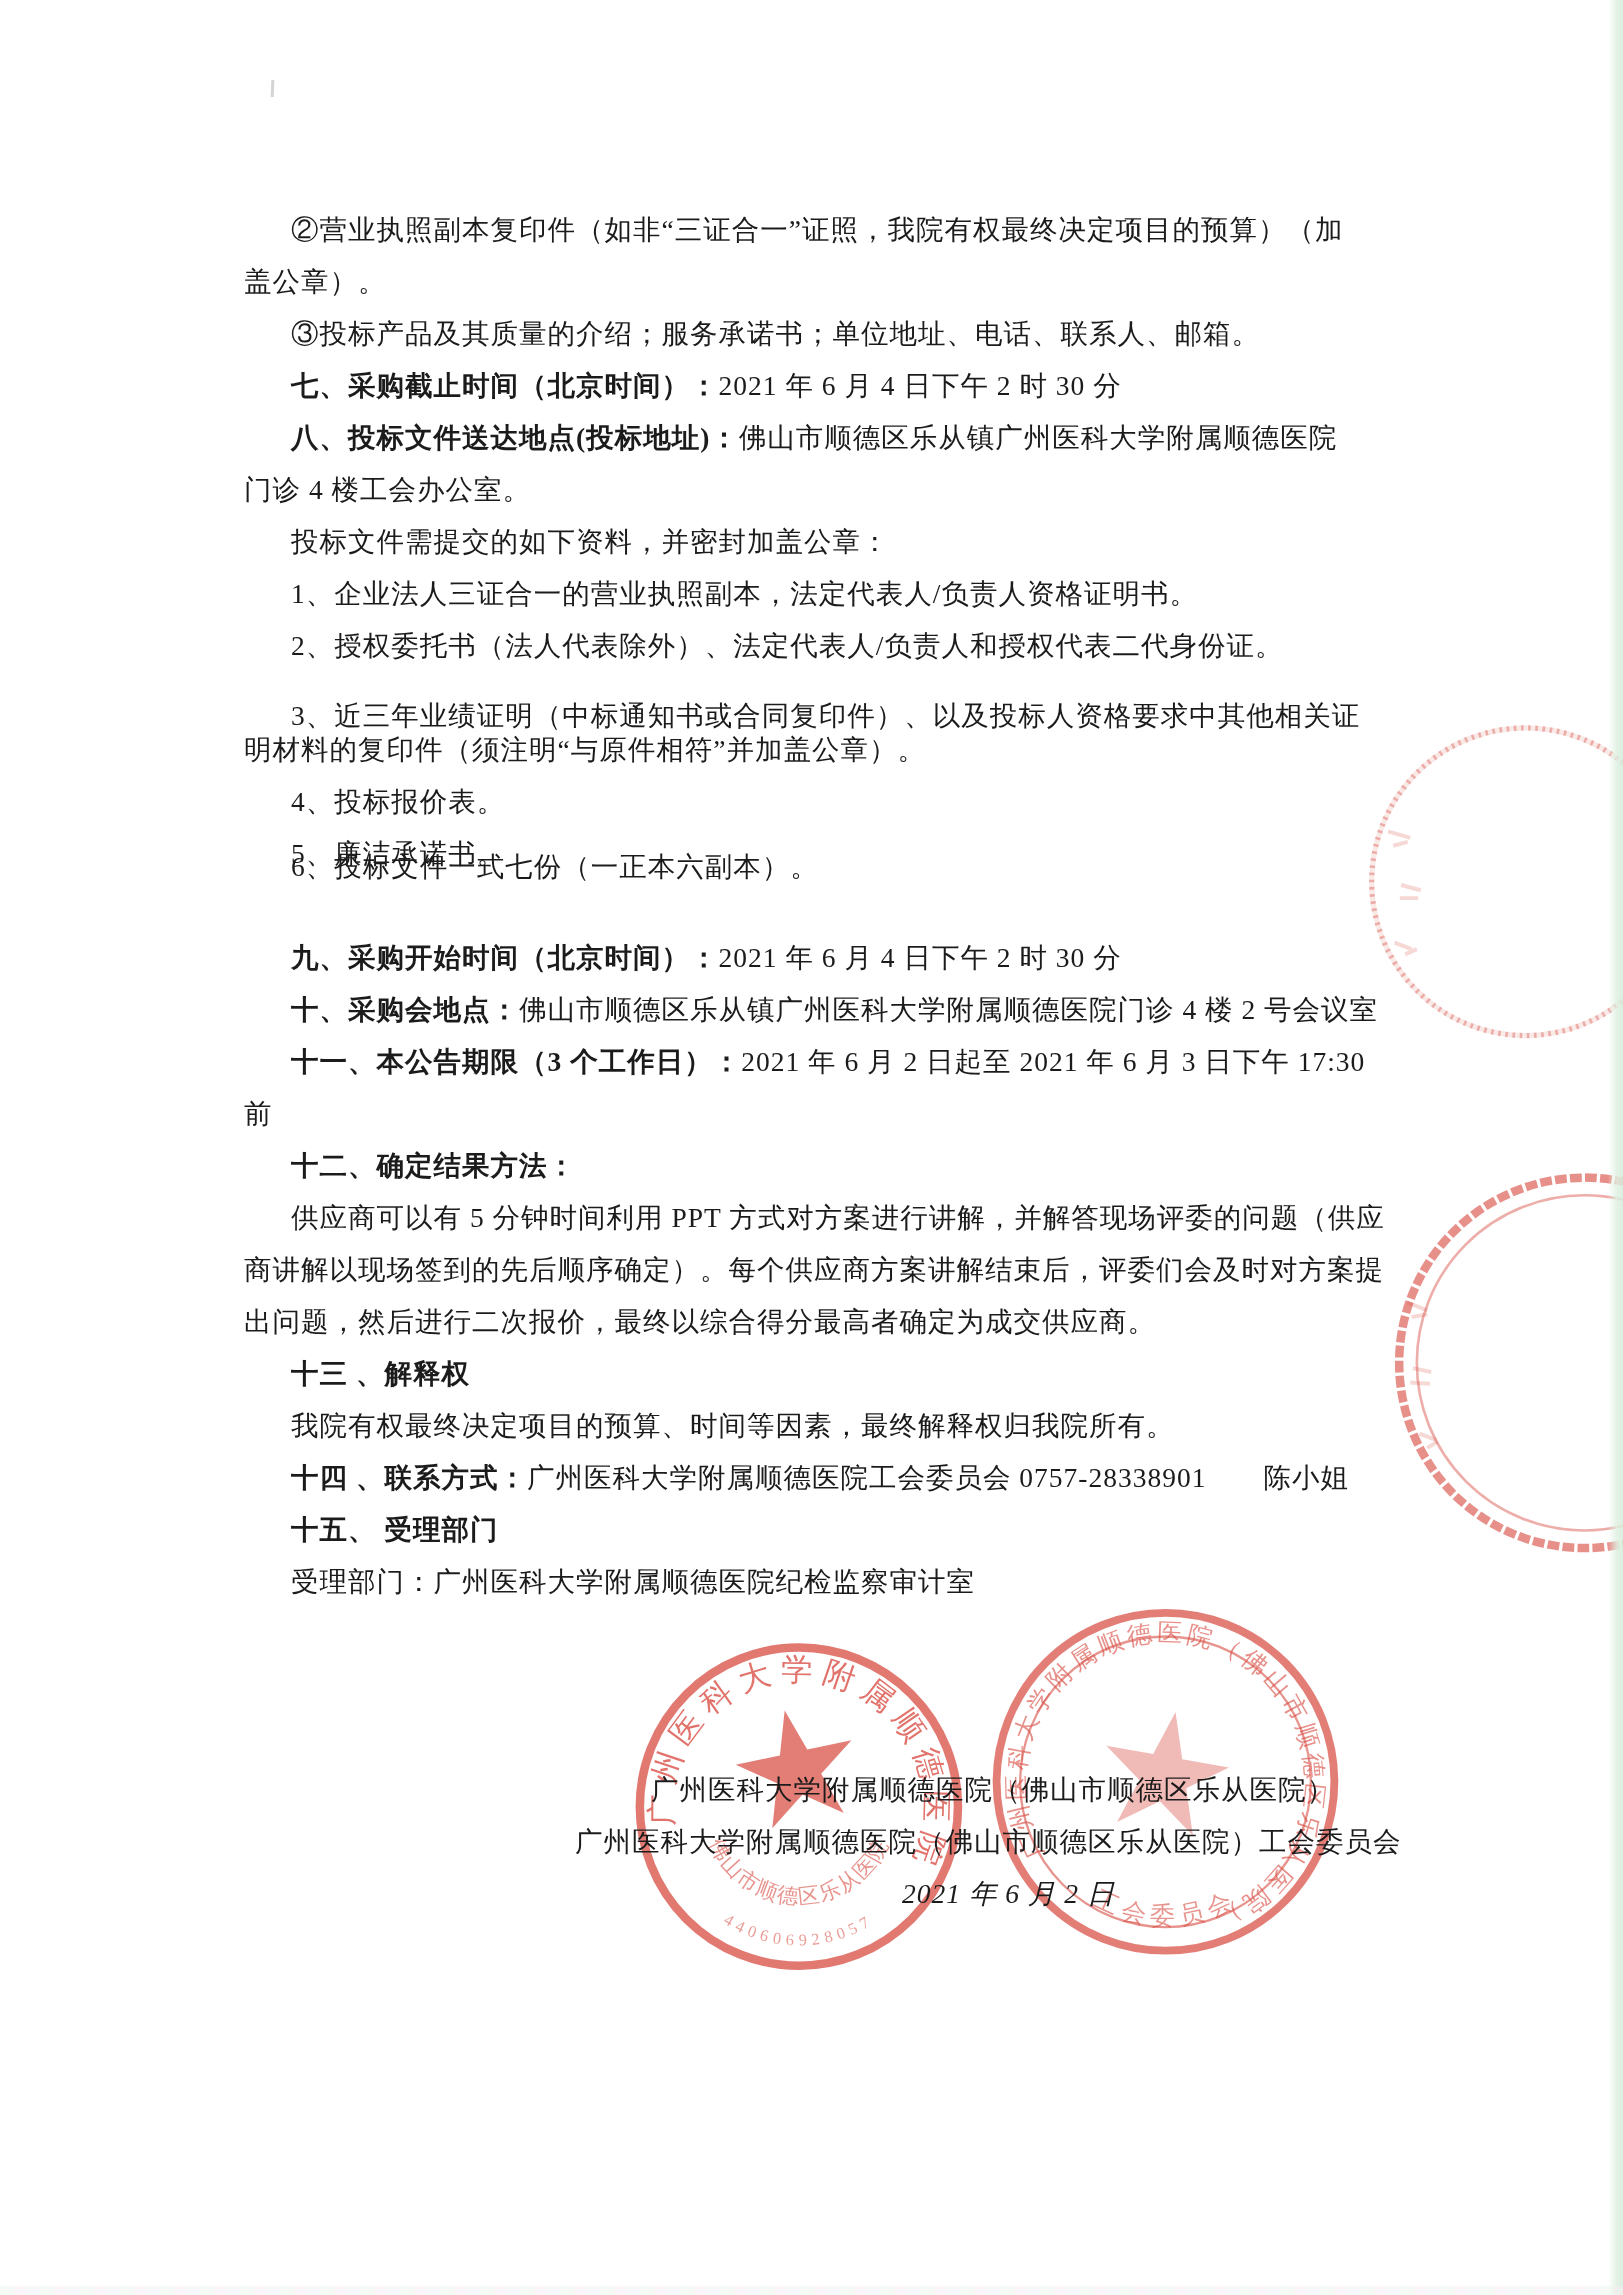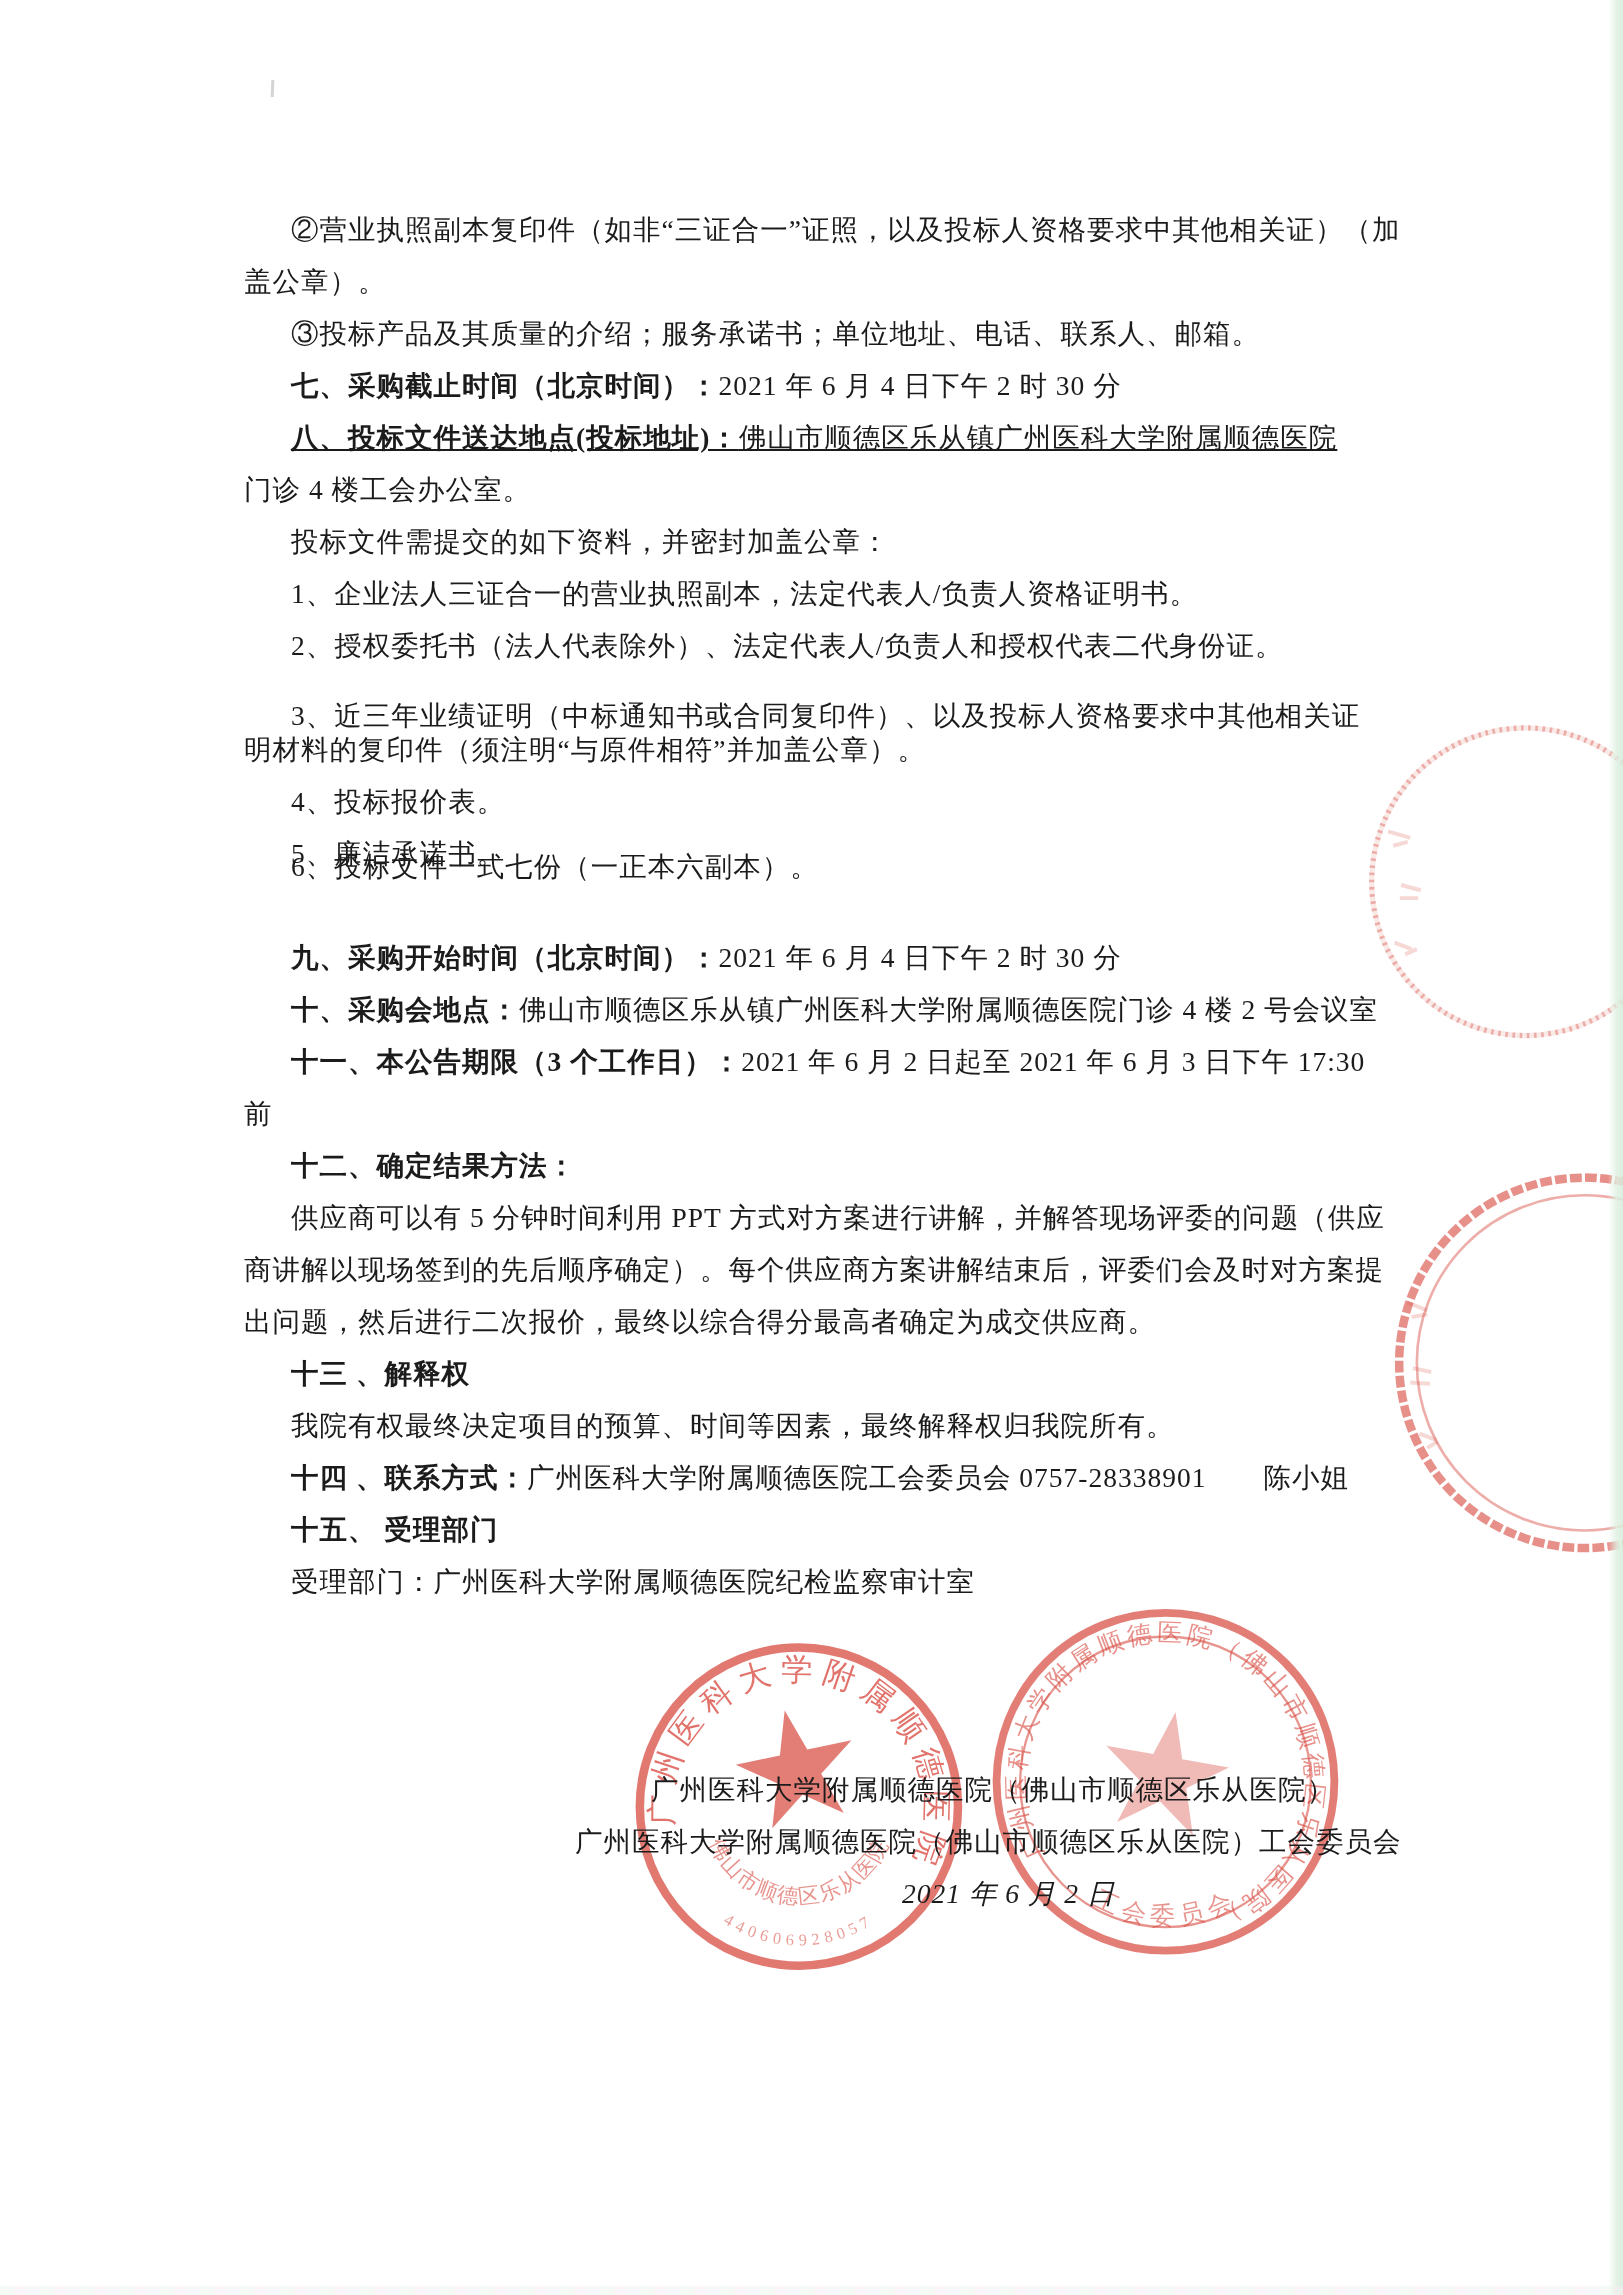--- a/index.html
+++ b/index.html
@@ -96,25 +96,25 @@
       <text font-size="38" letter-spacing="6" fill="#d84c42" fill-opacity="0.62">
         <textPath href="#arc-union-top" startOffset="50%" text-anchor="middle">广州医科大学附属顺德医院（佛山市顺德区乐从医院）</textPath>
       </text>
       <text font-size="38" letter-spacing="9" fill="#d84c42" fill-opacity="0.6">
         <textPath href="#arc-union-bot" startOffset="50%" text-anchor="middle">工会委员会</textPath>
       </text>
     </g>
   </svg>
 
   <div id="doc">
-      <div class="line" style="top: 204px; left: 291px;"><span>②营业执照副本复印件（如非“三证合一”证照，以及投标人资格要求中其他相关证）（加</span></div>
+      <div class="line" style="top: 204px; left: 291px;"><span>②营业执照副本复印件（如非“三证合一”证照，我院有权最终决定项目的预算）（加</span></div>
       <div class="line" style="top: 256px; left: 244px;"><span>盖公章）。</span></div>
       <div class="line" style="top: 308px; left: 291px;"><span>③投标产品及其质量的介绍；服务承诺书；单位地址、电话、联系人、邮箱。</span></div>
       <div class="line" style="top: 360px; left: 291px;"><span class="b">七、采购截止时间（北京时间）：</span><span>2021 年 6 月 4 日下午 2 时 30 分</span></div>
-      <div class="line" style="top: 412px; left: 291px; text-decoration: underline;"><span class="b">八、投标文件送达地点(投标地址)：</span><span>佛山市顺德区乐从镇广州医科大学附属顺德医院</span></div>
+      <div class="line" style="top: 412px; left: 291px;"><span class="b">八、投标文件送达地点(投标地址)：</span><span>佛山市顺德区乐从镇广州医科大学附属顺德医院</span></div>
       <div class="line" style="top: 464px; left: 244px;"><span>门诊 4 楼工会办公室。</span></div>
       <div class="line" style="top: 516px; left: 291px;"><span>投标文件需提交的如下资料，并密封加盖公章：</span></div>
       <div class="line" style="top: 568px; left: 291px;"><span>1、企业法人三证合一的营业执照副本，法定代表人/负责人资格证明书。</span></div>
       <div class="line" style="top: 620px; left: 291px;"><span>2、授权委托书（法人代表除外）、法定代表人/负责人和授权代表二代身份证。</span></div>
       <div class="line" style="top: 690px; left: 291px;"><span>3、近三年业绩证明（中标通知书或合同复印件）、以及投标人资格要求中其他相关证</span></div>
       <div class="line" style="top: 724px; left: 244px;"><span>明材料的复印件（须注明“与原件相符”并加盖公章）。</span></div>
       <div class="line" style="top: 776px; left: 291px;"><span>4、投标报价表。</span></div>
       <div class="line" style="top: 828px; left: 291px;"><span>5、廉洁承诺书。</span></div>
       <div class="line" style="top: 841px; left: 291px;"><span>6、投标文件一式七份（一正本六副本）。</span></div>
       <div class="line" style="top: 932px; left: 291px;"><span class="b">九、采购开始时间（北京时间）：</span><span>2021 年 6 月 4 日下午 2 时 30 分</span></div>

